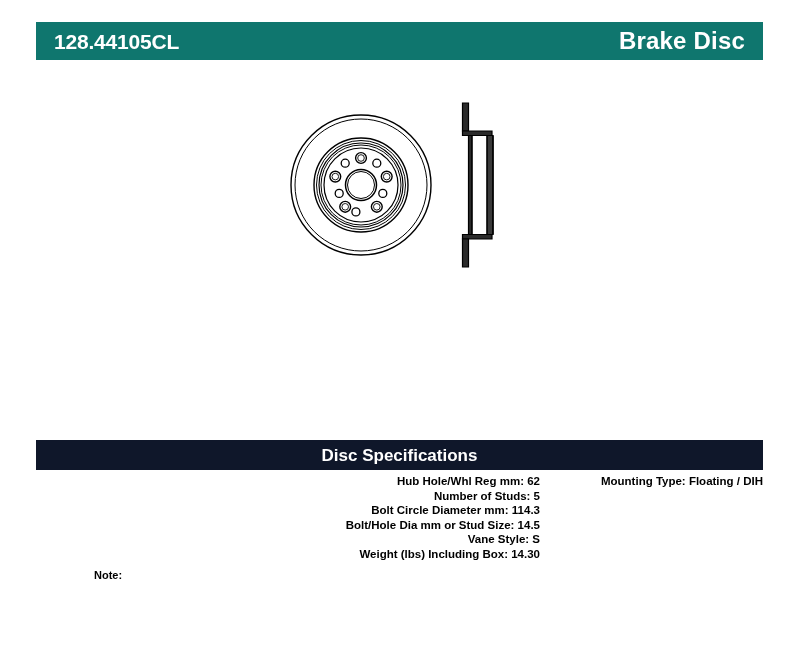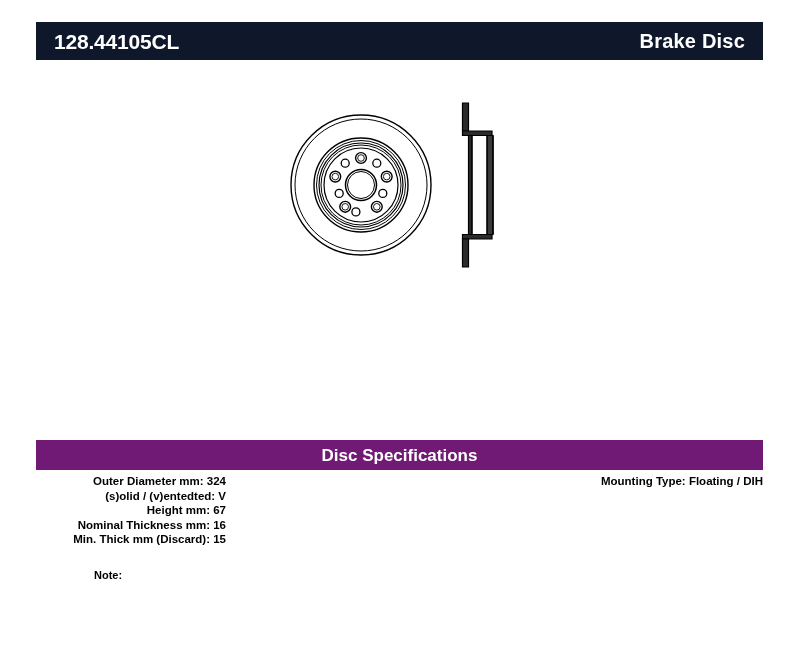--- a/index.html
+++ b/index.html
@@ -23,37 +23,37 @@
     height: 655px;
   }
 
   
   .header-bar {
     position: absolute;
     left: 36px;
     top: 22px;
     width: 727px;
     height: 38px;
-    background: #0f172a;
+    background: #0f766e;
     display: flex;
     align-items: center;
     justify-content: space-between;
     box-sizing: border-box;
     padding: 0 18px 0 18px;
   }
   .header-part-number {
     color: #ffffff;
     font-size: 21px;
     font-weight: bold;
     letter-spacing: -0.2px;
     line-height: 1;
   }
   .header-title {
     color: #ffffff;
-    font-size: 20px;
+    font-size: 24px;
     font-weight: bold;
     letter-spacing: 0.2px;
     line-height: 1;
   }
 
   
   .drawing-area {
     position: absolute;
     left: 36px;
     top: 75px;
@@ -66,21 +66,21 @@
     top: 20px;
   }
 
   
   .spec-bar {
     position: absolute;
     left: 36px;
     top: 440px;
     width: 727px;
     height: 30px;
-    background: #701a75;
+    background: #0f172a;
     display: flex;
     align-items: center;
     justify-content: center;
   }
   .spec-bar-title {
     color: #ffffff;
     font-size: 17px;
     font-weight: bold;
     line-height: 1;
   }
@@ -204,28 +204,29 @@
       </g>
     </svg>
   </div>
 
   <div class="spec-bar">
     <span class="spec-bar-title">Disc Specifications</span>
   </div>
 
   <div class="spec-columns">
 
-    <div class="spec-col spec-col-left">
-      <div class="spec-row">Outer Diameter mm: 324</div>
-      <div class="spec-row">(s)olid / (v)entedted: V</div>
-      <div class="spec-row">Height mm: 67</div>
-      <div class="spec-row">Nominal Thickness mm: 16</div>
-      <div class="spec-row">Min. Thick mm (Discard): 15</div>
+
+    <div class="spec-col spec-col-mid">
+      <div class="spec-row">Hub Hole/Whl Reg mm: 62</div>
+      <div class="spec-row">Number of Studs: 5</div>
+      <div class="spec-row">Bolt Circle Diameter mm: 114.3</div>
+      <div class="spec-row">Bolt/Hole Dia mm or Stud Size: 14.5</div>
+      <div class="spec-row">Vane Style: S</div>
+      <div class="spec-row">Weight (lbs) Including Box: 14.30</div>
     </div>
-
 
     <div class="spec-col spec-col-right">
       <div class="spec-row">Mounting Type: Floating / DIH</div>
     </div>
   </div>
 
   <div class="note-block">
     <span class="note-label">Note:</span>
     <span class="note-text"></span>
   </div>

